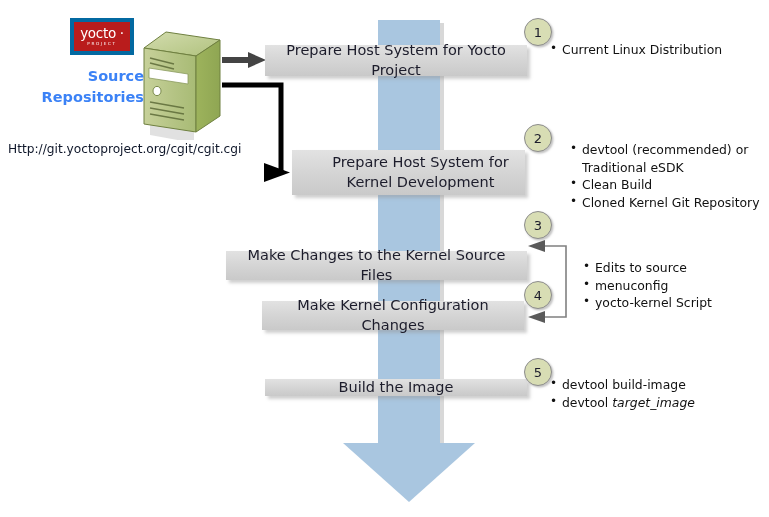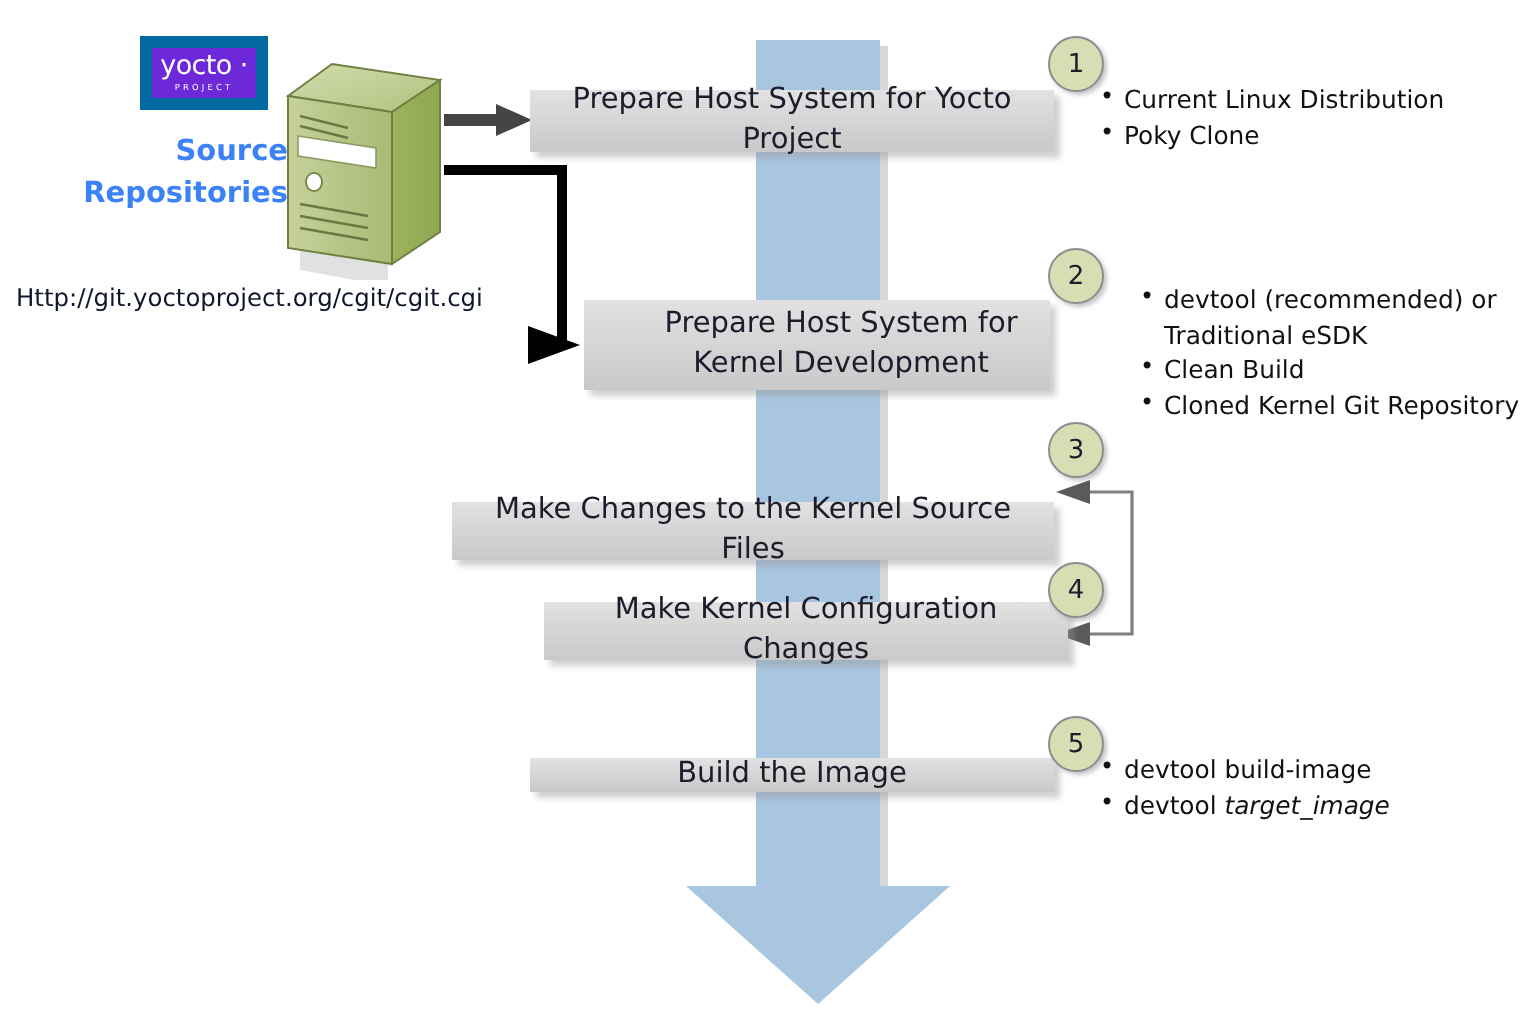--- a/index.html
+++ b/index.html
@@ -104,22 +104,22 @@
   }
   .ital { font-style: italic; }
 
   
   .yocto-logo {
     position: absolute;
     left: 70px;
     top: 18px;
     width: 64px;
     height: 37px;
-    background: #6d28d9;
-    border: 6px solid #0369a1;
+    background: #b91c1c;
+    border: 4px solid #0369a1;
     box-sizing: border-box;
     color: #ffffff;
     display: flex;
     flex-direction: column;
     align-items: center;
     justify-content: center;
   }
   .yocto-main {
     font-size: 13.5px;
     letter-spacing: -0.3px;
@@ -257,21 +257,21 @@
   </div>
 
   <div class="pbox" style="left:292px; top:150px; width:233px; height:45px;padding-left:32px;">
     <span>Prepare Host System for Kernel Development</span>
   </div>
 
   <div class="pbox" style="left:226px; top:231px; width:301px; height:29px;margin-top:20px;">
     <span>Make Changes to the Kernel Source Files</span>
   </div>
 
-  <div class="pbox" style="left:272px; top:301px; width:262px; height:29px;">
+  <div class="pbox" style="left:262px; top:301px; width:262px; height:29px;">
     <span>Make Kernel Configuration Changes</span>
   </div>
 
   <div class="pbox" style="left:265px; top:379px; width:262px; height:17px;">
     <span>Build the Image</span>
   </div>
 
   <div class="step-circle" style="left:524px; top:18px;">
     <span>1</span>
   </div>
@@ -283,29 +283,33 @@
   </div>
   <div class="step-circle" style="left:524px; top:281px;">
     <span>4</span>
   </div>
   <div class="step-circle" style="left:524px; top:358px;">
     <span>5</span>
   </div>
 
   <div class="bullets" style="left:550px; top:41px;">
     <div class="has-bullet">Current Linux Distribution</div>
-    <div class="has-bullet">Poky Clone</div>
   </div>
 
   <div class="bullets" style="left:570px; top:141px;">
     <div class="has-bullet">devtool (recommended) or</div>
     <div class="cont">Traditional eSDK</div>
     <div class="has-bullet">Clean Build</div>
     <div class="has-bullet">Cloned Kernel Git Repository</div>
   </div>
 
+  <div class="bullets" style="left:583px; top:259px;">
+    <div class="has-bullet">Edits to source</div>
+    <div class="has-bullet">menuconfig</div>
+    <div class="has-bullet">yocto-kernel Script</div>
+  </div>
 
   <div class="bullets" style="left:550px; top:376px;">
     <div class="has-bullet">devtool build-image</div>
     <div class="has-bullet"><span>devtool </span><span class="ital">target_image</span></div>
   </div>
 
 </div>
 
 </body></html>

